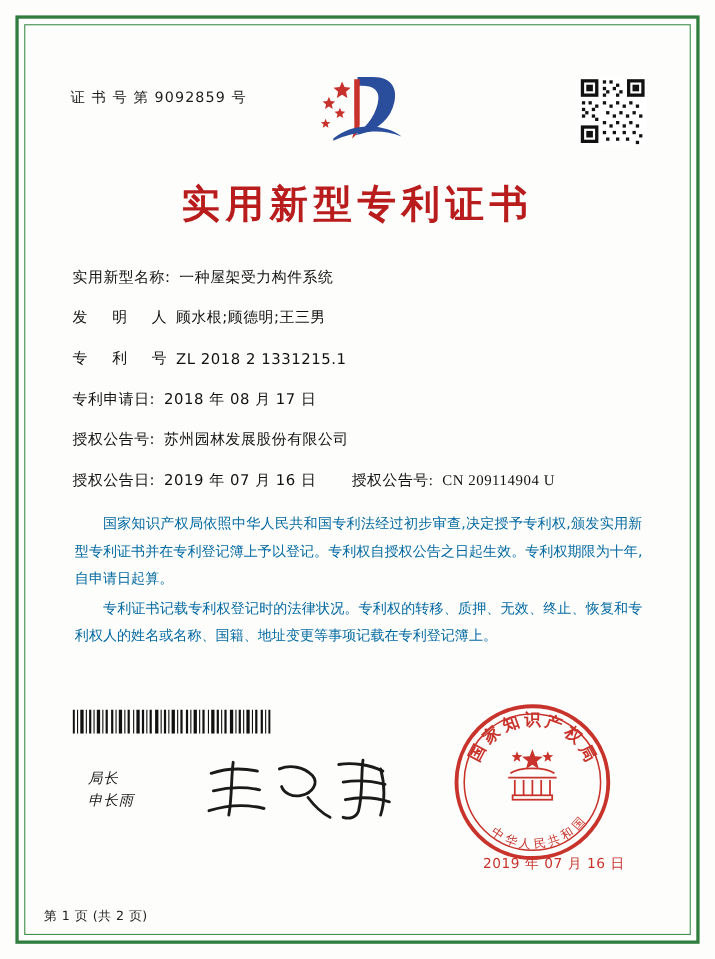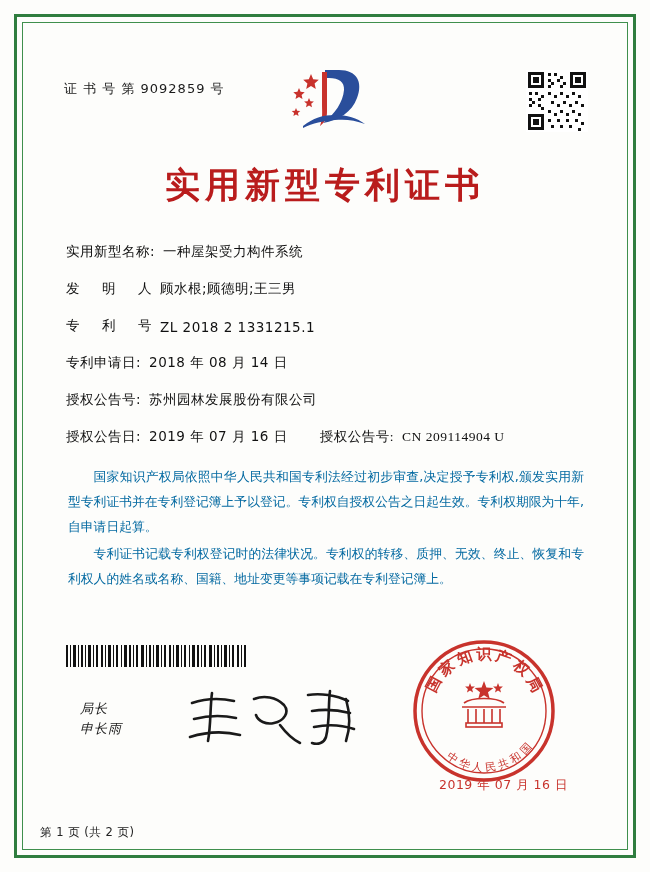--- a/index.html
+++ b/index.html
@@ -276,21 +276,21 @@
       <div class="field-row">
         <span class="field-label spread">发明人</span>
         <span class="field-value">顾水根;顾德明;王三男</span>
       </div>
       <div class="field-row">
         <span class="field-label spread">专利号</span>
         <span class="field-value">ZL 2018 2 1331215.1</span>
       </div>
       <div class="field-row">
         <span class="field-label">专利申请日:</span>
-        <span class="field-value">2018 年 08 月 14 日</span>
+        <span class="field-value">2018 年 08 月 17 日</span>
       </div>
       <div class="field-row">
         <span class="field-label">授权公告号:</span>
         <span class="field-value">苏州园林发展股份有限公司</span>
       </div>
       <div class="field-row two-col">
         <span class="field-label">授权公告日:</span>
         <span class="field-value">2019 年 07 月 16 日</span>
         <span class="col2">
           <span class="field-label">授权公告号:</span>

